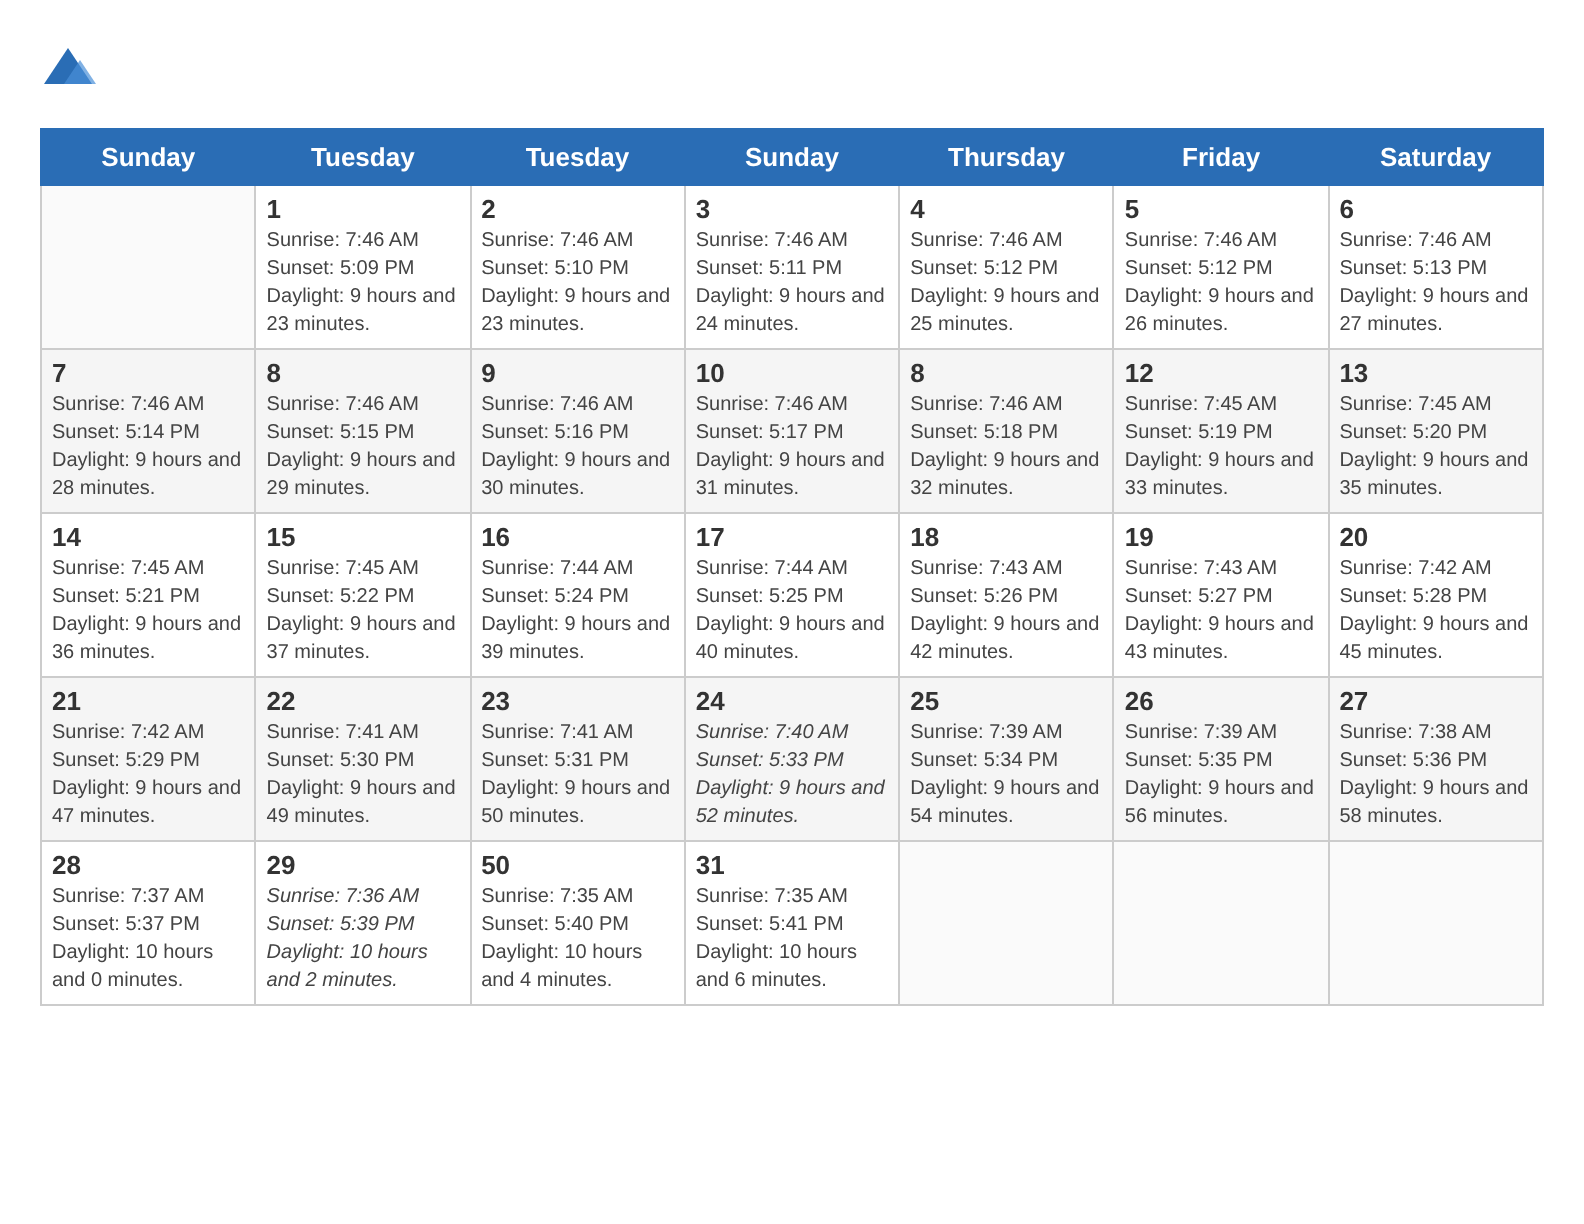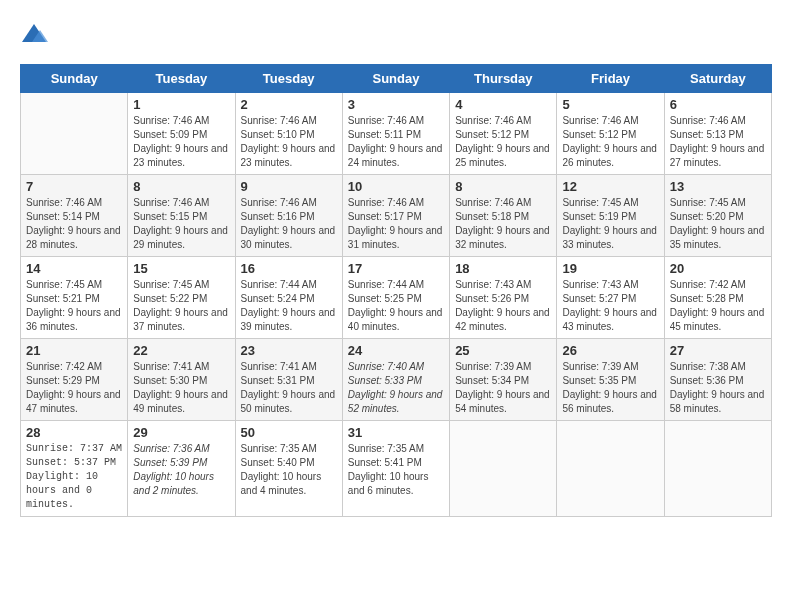--- a/index.html
+++ b/index.html
@@ -297,21 +297,21 @@
         <td>
           <div class="day-number">27</div>
           <div class="day-info" style="white-space: pre-line;">Sunrise: 7:38 AM
 Sunset: 5:36 PM
 Daylight: 9 hours and 58 minutes.</div>
         </td>
       </tr>
       <tr>
         <td>
           <div class="day-number">28</div>
-          <div class="day-info" style="white-space: pre-line; font-family: Liberation Mono, monospace;">Sunrise: 7:37 AM
+          <div class="day-info" style="white-space: pre-line;">Sunrise: 7:37 AM
 Sunset: 5:37 PM
 Daylight: 10 hours and 0 minutes.</div>
         </td>
         <td>
           <div class="day-number">29</div>
           <div class="day-info" style="white-space: pre-line; font-style: italic;">Sunrise: 7:36 AM
 Sunset: 5:39 PM
 Daylight: 10 hours and 2 minutes.</div>
         </td>
         <td>

